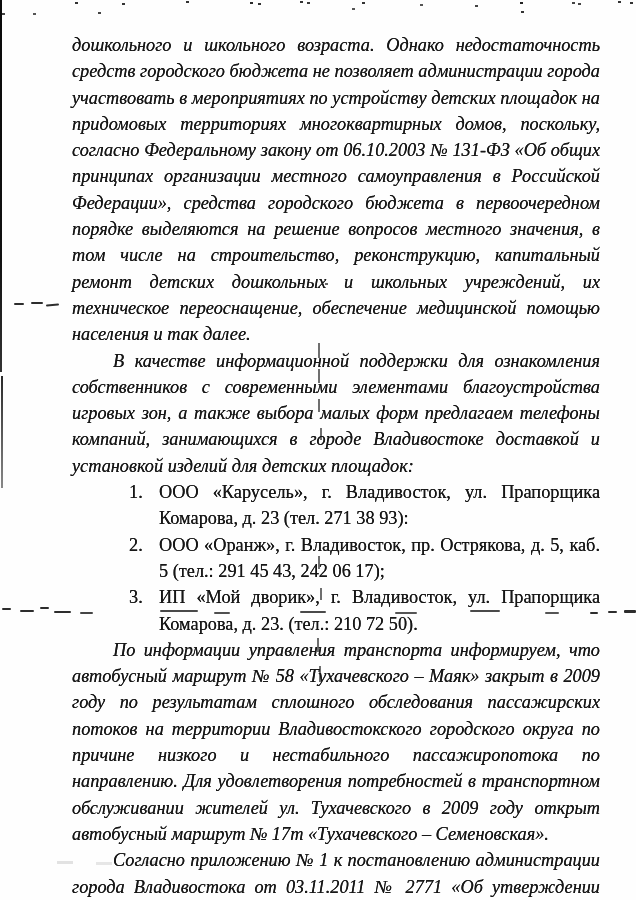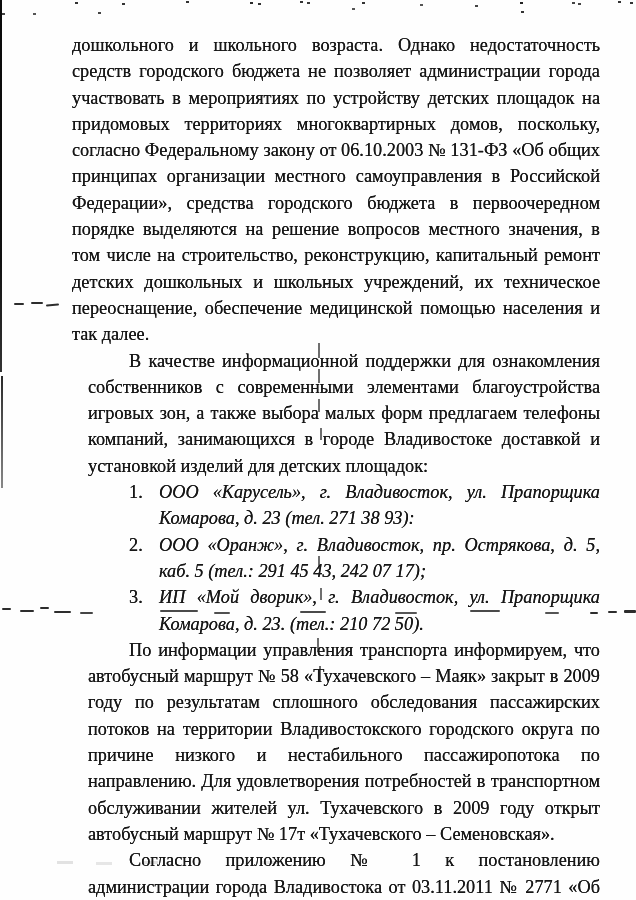--- a/index.html
+++ b/index.html
@@ -23,36 +23,35 @@
   .textblock {
     position: absolute;
     left: 72px;
     top: 32px;
     width: 528px;
     font-size: 18.3px;
     line-height: 26.3px;
     text-align: justify;
     text-shadow: 0 0 0.45px currentColor; 
   }
-  .para { margin: 0; }
-  .para.indented { text-indent: 41px; margin-left: 16px; }
+  .para { margin: 0; font-style: italic; }
+  .para.indented { text-indent: 41px; }
   .company-list {
     margin: 0;
     padding: 0;
     list-style: none;
   }
   .company-item { display: flex; }
   .company-item .num {
     flex: 0 0 30px;
     margin-left: 57px;
   }
   .company-item .txt {
     flex: 1;
     text-align: justify;
-    font-style: italic;
   }
   
   .artifact { position: absolute; background: #222; }
   .left-edge-line {
     left: 0; top: 0;
     width: 2px; height: 372px;
     background: linear-gradient(#0a0a0a 0%, #111 70%, #333 100%);
   }
   .left-edge-line2 {
     left: 1px; top: 376px;
@@ -150,21 +149,21 @@
 
     <p class="para indented">В качестве информационной поддержки для ознакомления собственников с современными элементами благоустройства игровых зон, а также выбора малых форм предлагаем телефоны компаний, занимающихся в городе Владивостоке доставкой и установкой изделий для детских площадок:</p>
 
     <ol class="company-list">
       <li class="company-item">
         <span class="num">1.</span>
         <span class="txt">ООО «Карусель», г. Владивосток, ул. Прапорщика Комарова, д. 23 (тел. 271 38 93):</span>
       </li>
       <li class="company-item">
         <span class="num">2.</span>
-        <span class="txt">ООО «Оранж», г. Владивосток, пр. Острякова, д. 5, каб. 5 (тел.: 291 45 43, 242 07 17);</span>
+        <span class="txt">ООО «Оранж», г. Владивосток, пр. Острякова, д. 5, каб. 5 (тел.: 291 45 43, 242 06 17);</span>
       </li>
       <li class="company-item">
         <span class="num">3.</span>
         <span class="txt">ИП «Мой дворик», г. Владивосток, ул. Прапорщика Комарова, д. 23. (тел.: 210 72 50).</span>
       </li>
     </ol>
 
     <p class="para indented">По информации управления транспорта информируем, что автобусный маршрут № 58 «Тухачевского – Маяк» закрыт в 2009 году по результатам сплошного обследования пассажирских потоков на территории Владивостокского городского округа по причине низкого и нестабильного пассажиропотока по направлению. Для удовлетворения потребностей в транспортном обслуживании жителей ул. Тухачевского в 2009 году открыт автобусный маршрут № 17т «Тухачевского – Семеновская».</p>
 
     <p class="para indented">Согласно приложению № 1 к постановлению администрации города Владивостока от 03.11.2011 № 2771 «Об утверждении расписания движения пассажирского транспорта на осенне-зимний период 2011-2012гг.», на территории Владивостокского городского округа на маршруте № 17т утверждена работа 10-ти автобусов большой вместимости.</p>

